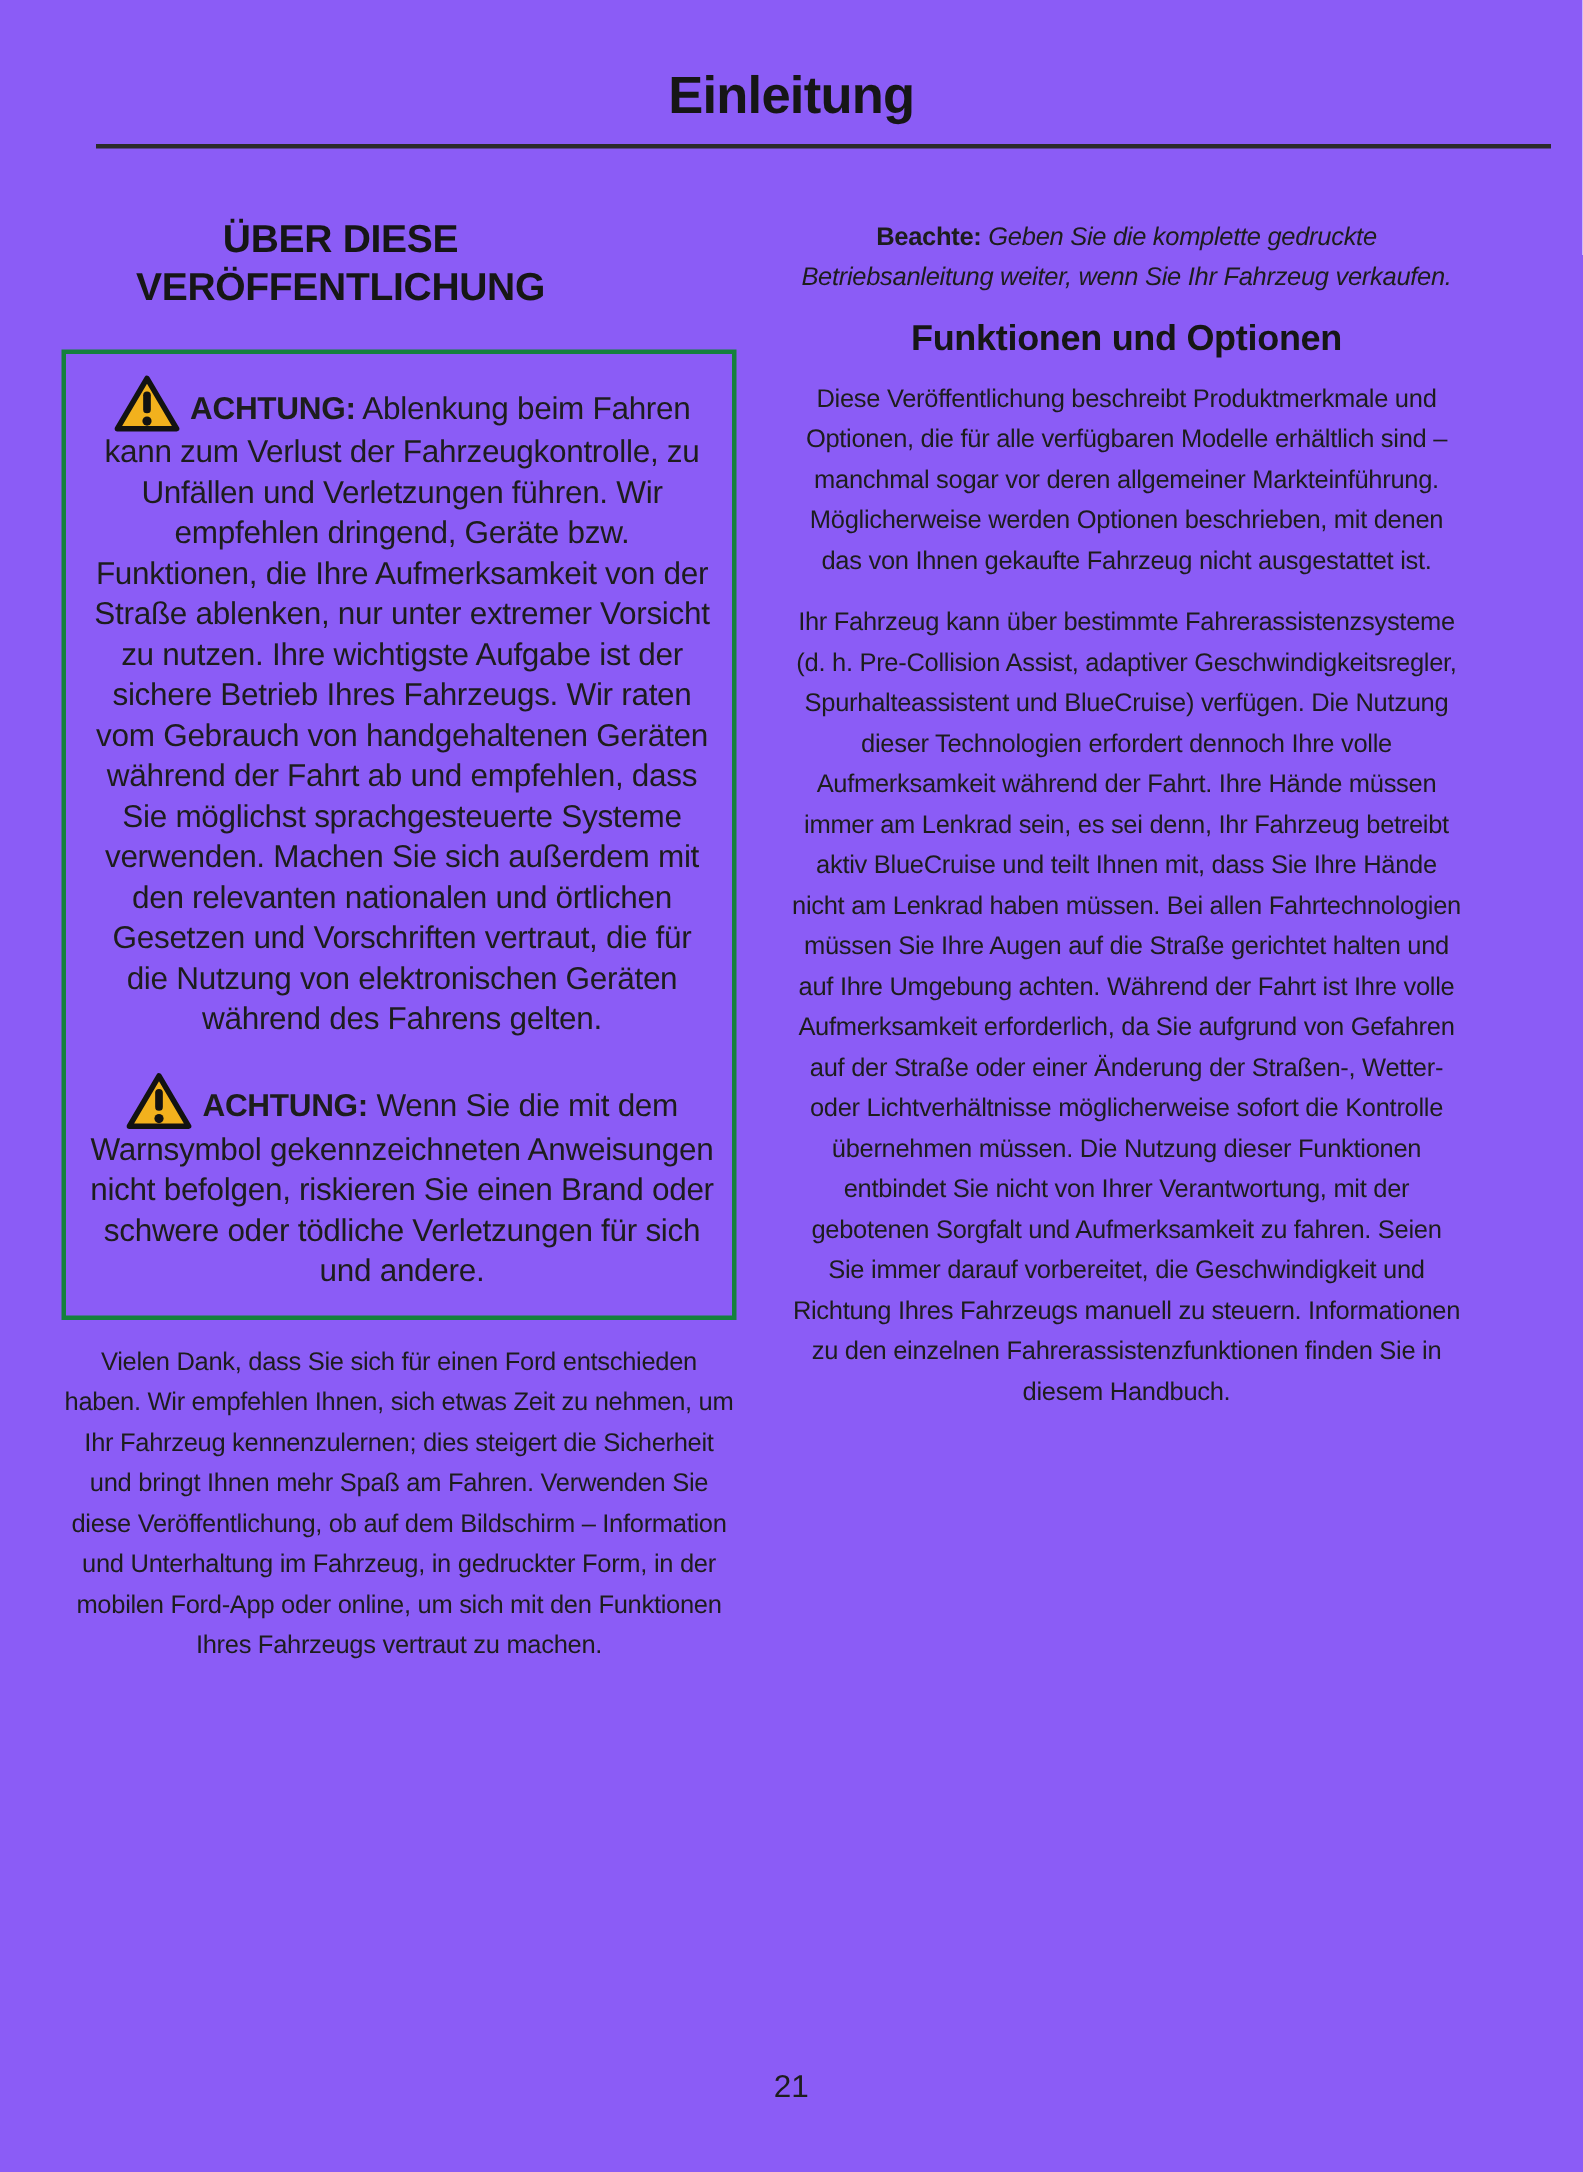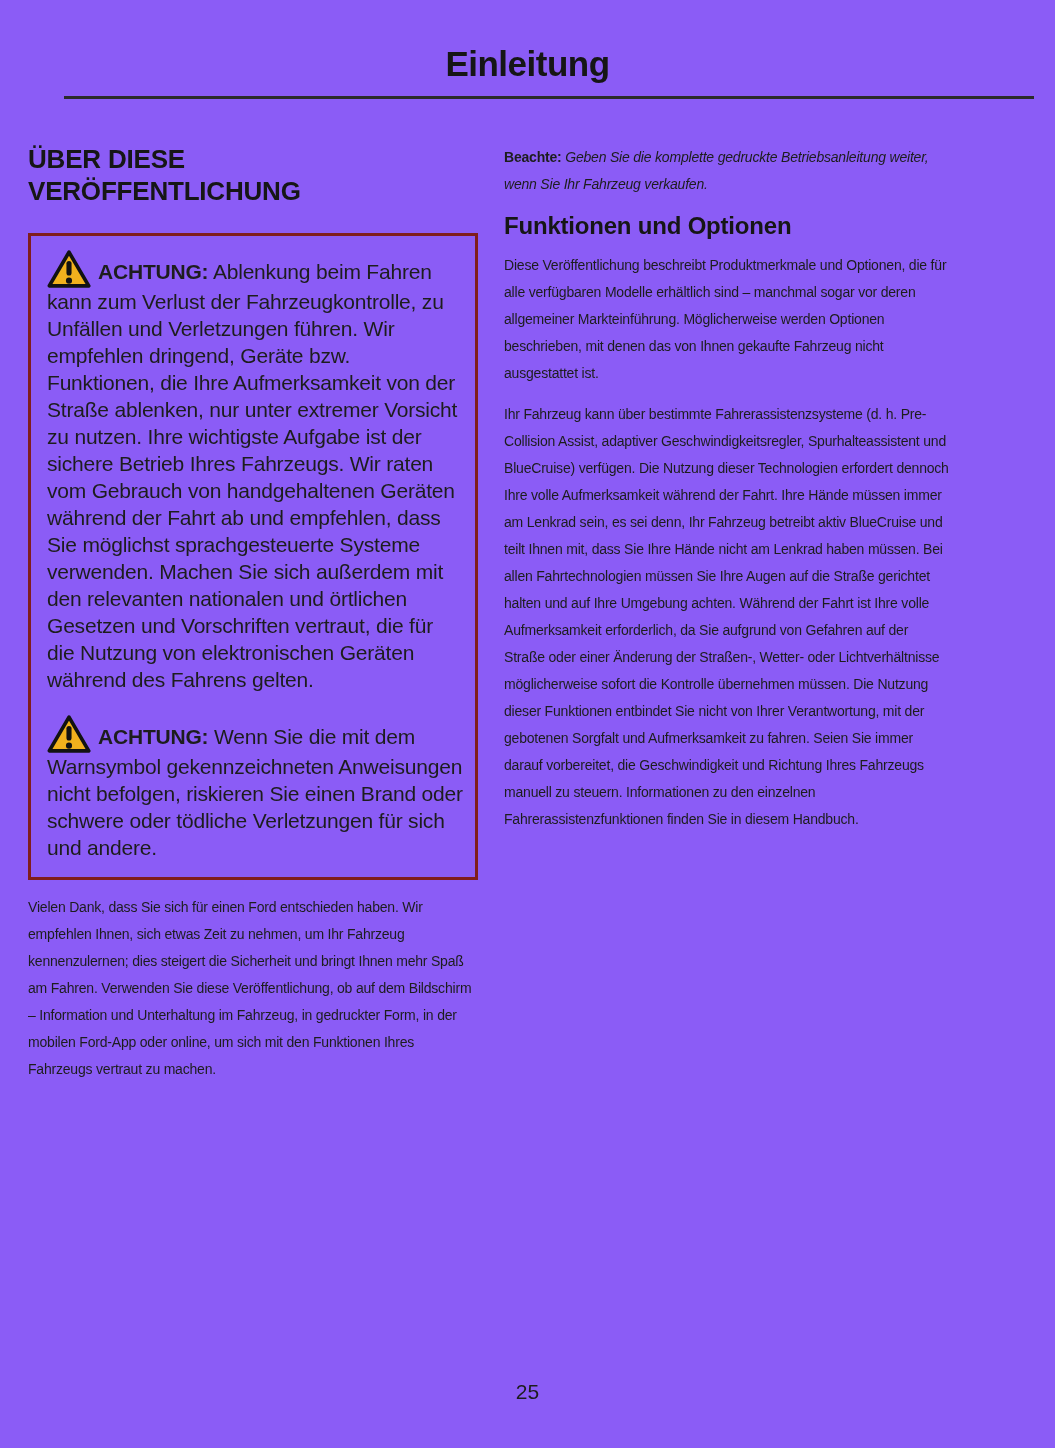--- a/index.html
+++ b/index.html
@@ -15,59 +15,59 @@
   header { text-align:center; padding-top:44px; }
   h1 {
     margin:0;
     font-size:35px;
     font-weight:bold;
     letter-spacing:-0.5px;
     color:#161616;
   }
   .rule { height:3px; background:#2b2b2b; margin:12px 21px 0 64px; }
 
-  .columns { display:flex; padding:45px 0 0 28px; gap:26px; }
+  .columns { display:flex; padding:45px 0 0 41px; gap:36px;text-align:center; }
   .col-left  { width:450px; flex:0 0 450px; }
   .col-right { width:448px; flex:0 0 448px; }
 
   h2 {
     margin:0 0 26px 0;
     font-size:26px;
     line-height:1.22;
     letter-spacing:-0.2px;
     max-width:372px;
     color:#161616;
   }
   h3 {
     margin:16px 0 12px 0;
     font-size:24px;
     letter-spacing:-0.2px;
     color:#161616;
   }
   .col-right h3 { margin-top:4px; }
 
   .warning-box {
-    border:3px solid #7f1d1d;
+    border:3px solid #15803d;
     padding:14px 12px 16px 16px;
     margin:0 0 14px 0;
   }
   p.warning {
     margin:0;
     font-size:21px;
     line-height:27px;
     letter-spacing:-0.2px;
   }
   p.warning + p.warning { margin-top:22px; }
   .warn-label { font-weight:bold; }
   .warn-icon { display:inline-block; }
   .warn-icon svg { width:44px; height:38px; vertical-align:-9px; margin-right:7px; }
 
   p.body, p.note {
     margin:0 0 14px 0;
-    font-size:14px;
+    font-size:17px;
     line-height:27px;
     letter-spacing:-0.2px;
   }
   p.note .note-label { font-weight:bold; font-style:normal; }
   p.note em { font-style:italic; }
 
   .page-number {
     position:absolute;
     left:0; right:0;
     bottom:44px;
@@ -122,16 +122,16 @@
 
       <h3>Funktionen und Optionen</h3>
       <p class="body">Diese Veröffentlichung beschreibt Produktmerkmale und Optionen, die für alle verfügbaren Modelle erhältlich sind – manchmal sogar vor deren allgemeiner Markteinführung. Möglicherweise werden Optionen beschrieben, mit denen das von Ihnen gekaufte Fahrzeug nicht ausgestattet ist.</p>
 
       <p class="body">Ihr Fahrzeug kann über bestimmte Fahrerassistenzsysteme (d. h. Pre-Collision Assist, adaptiver Geschwindigkeitsregler, Spurhalteassistent und BlueCruise) verfügen. Die Nutzung dieser Technologien erfordert dennoch Ihre volle Aufmerksamkeit während der Fahrt. Ihre Hände müssen immer am Lenkrad sein, es sei denn, Ihr Fahrzeug betreibt aktiv BlueCruise und teilt Ihnen mit, dass Sie Ihre Hände nicht am Lenkrad haben müssen. Bei allen Fahrtechnologien müssen Sie Ihre Augen auf die Straße gerichtet halten und auf Ihre Umgebung achten. Während der Fahrt ist Ihre volle Aufmerksamkeit erforderlich, da Sie aufgrund von Gefahren auf der Straße oder einer Änderung der Straßen-, Wetter- oder Lichtverhältnisse möglicherweise sofort die Kontrolle übernehmen müssen. Die Nutzung dieser Funktionen entbindet Sie nicht von Ihrer Verantwortung, mit der gebotenen Sorgfalt und Aufmerksamkeit zu fahren. Seien Sie immer darauf vorbereitet, die Geschwindigkeit und Richtung Ihres Fahrzeugs manuell zu steuern. Informationen zu den einzelnen Fahrerassistenzfunktionen finden Sie in diesem Handbuch.</p>
     </section>
 
   </main>
 
   <footer>
-    <div class="page-number">25</div>
+    <div class="page-number">21</div>
   </footer>
 
 </div>
 
 </body></html>

